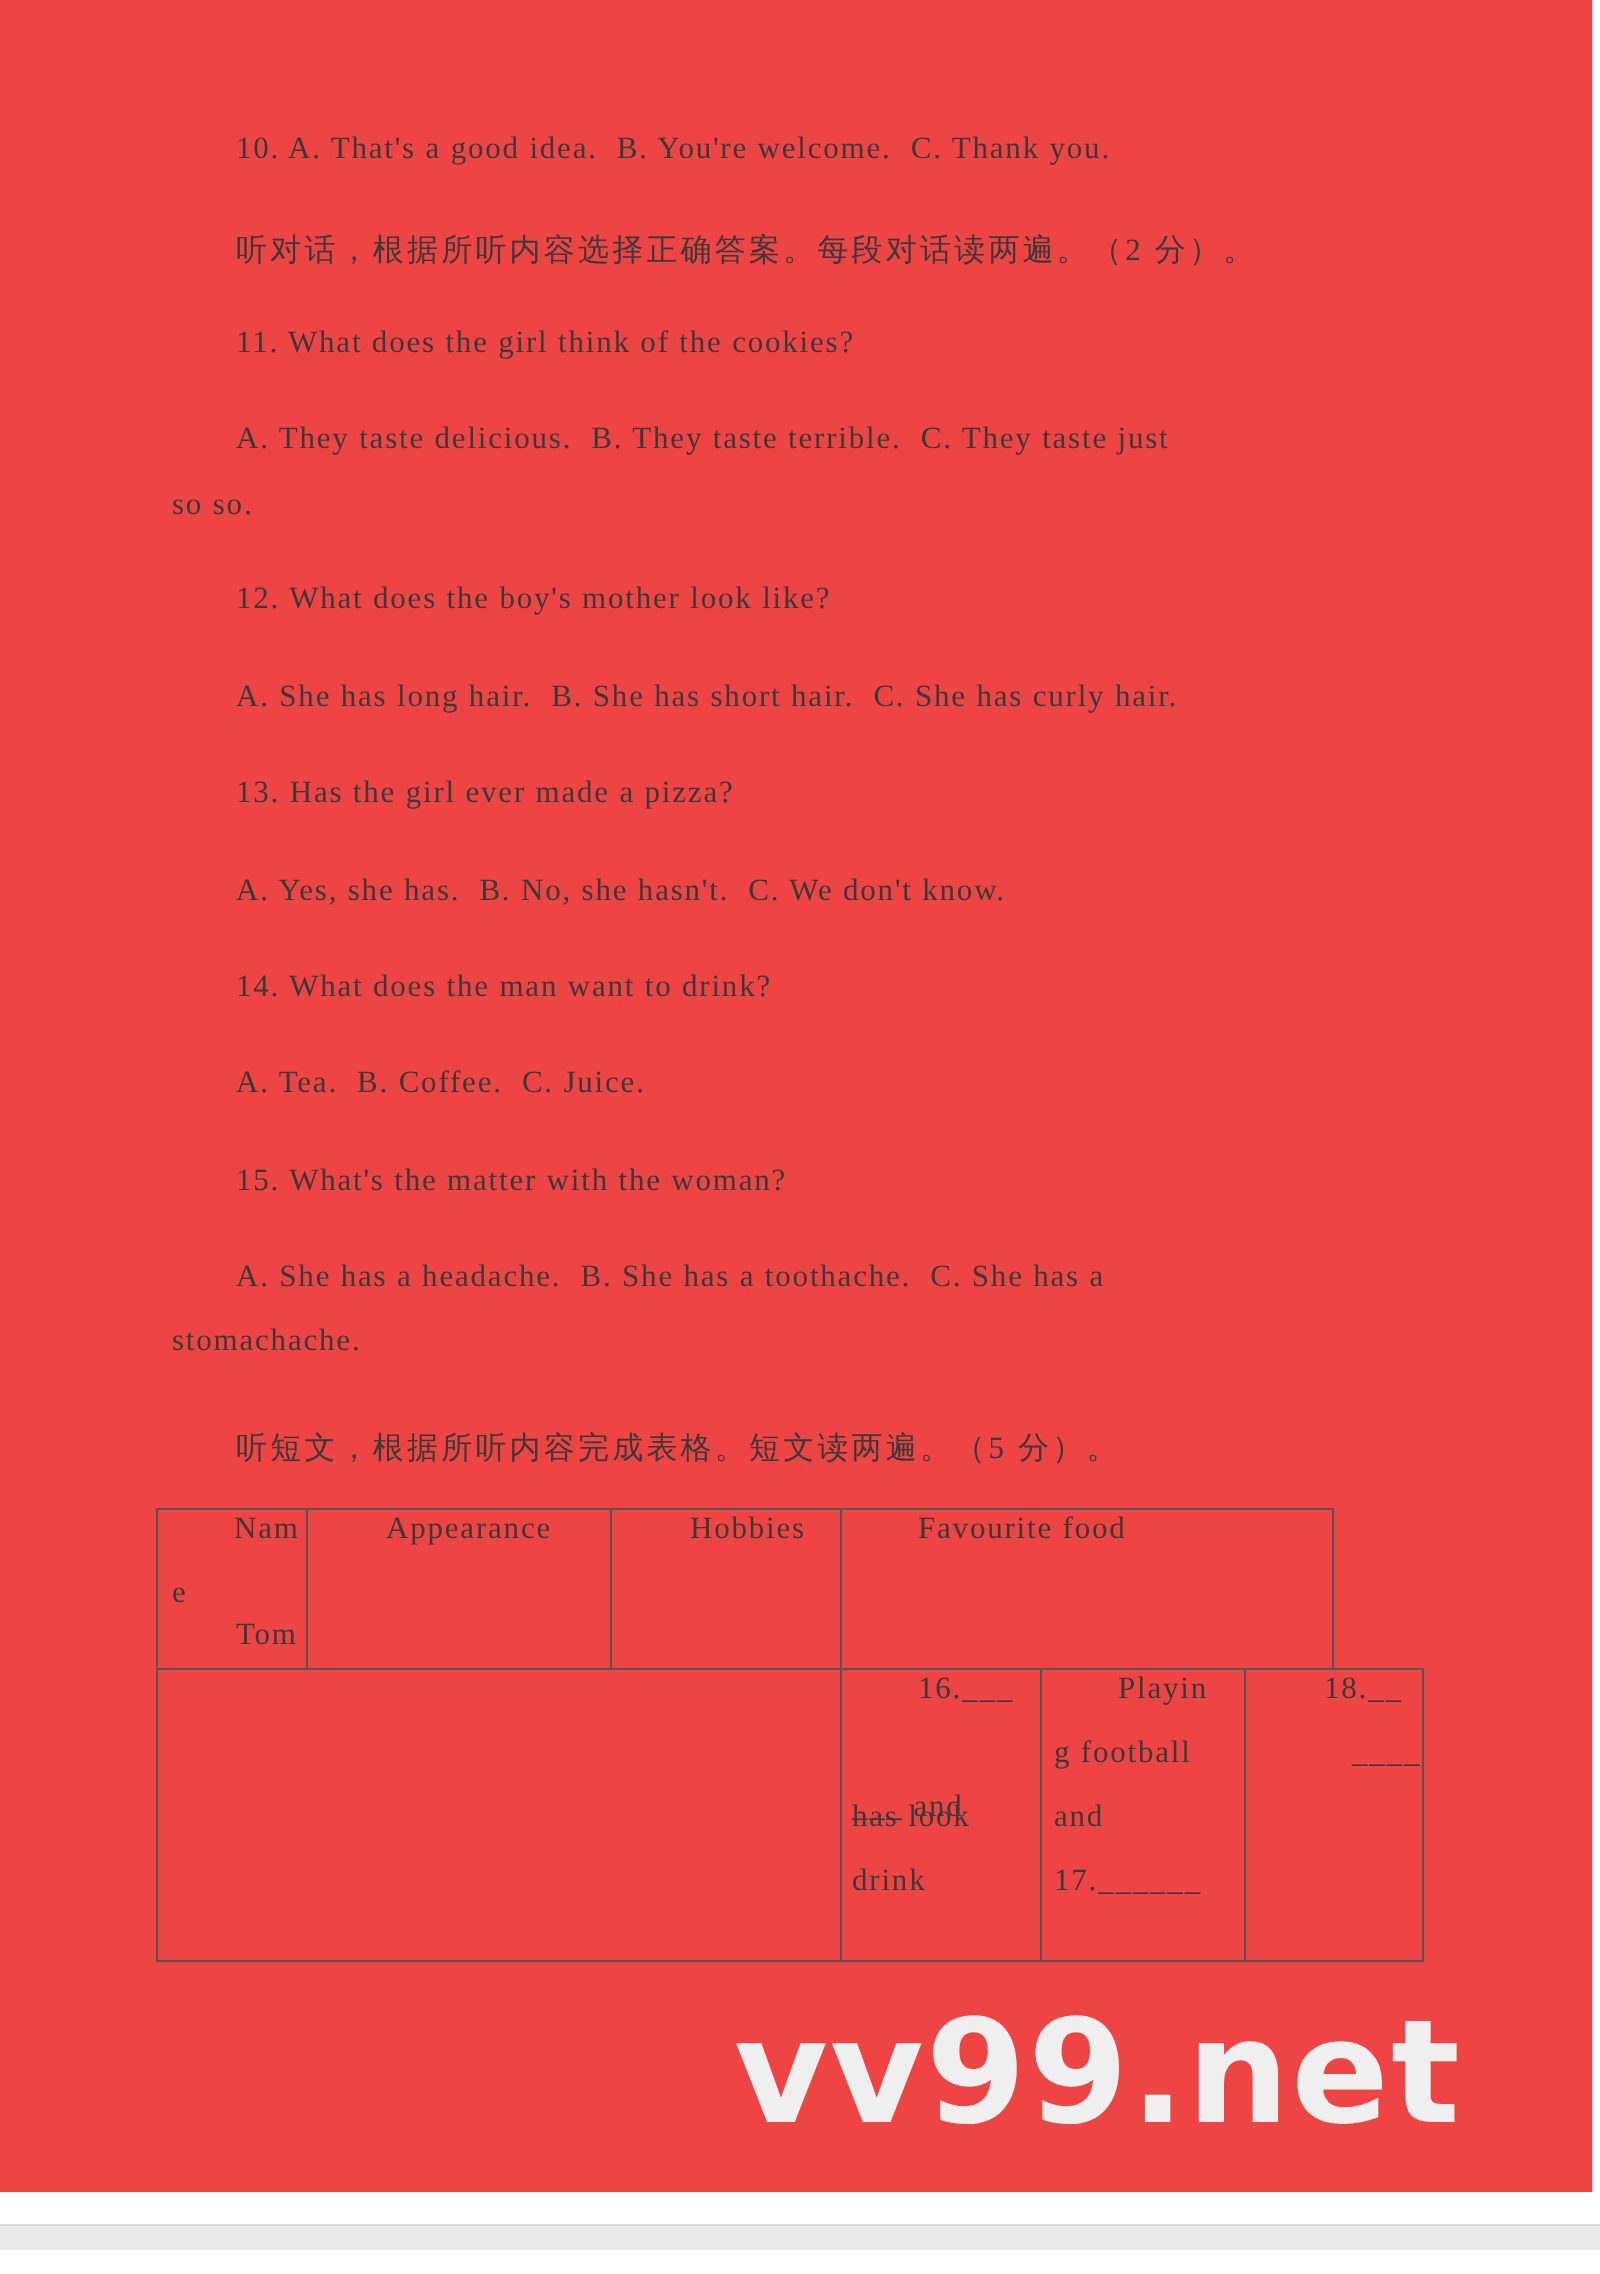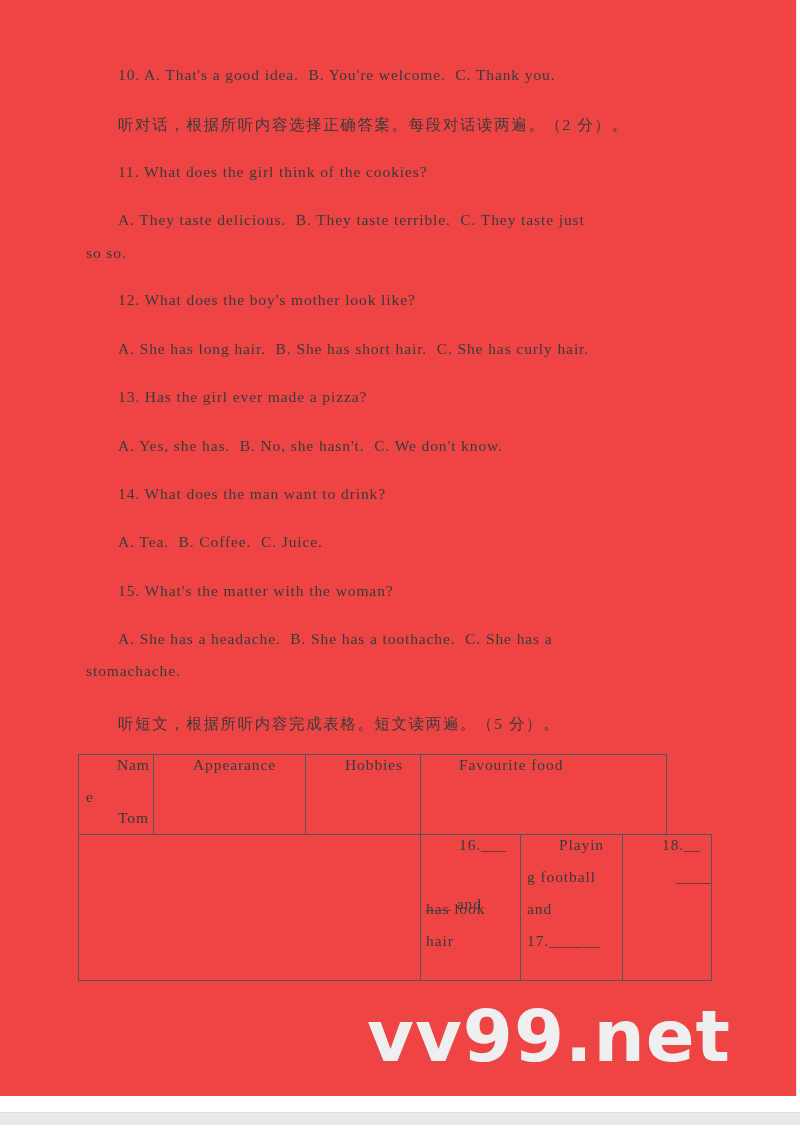--- a/index.html
+++ b/index.html
@@ -54,21 +54,21 @@
   <div class="cell-text" style="left:86px; top:781px;">e</div>
   <div class="cell-text" style="left:193px; top:749px;">Appearance</div>
   <div class="cell-text" style="left:345px; top:749px;">Hobbies</div>
   <div class="cell-text" style="left:459px; top:749px;">Favourite food</div>
 
   <div class="cell-text" style="left:118px; top:802px;">Tom</div>
 
   <div class="cell-text" style="left:459px; top:829px;">16.___</div>
   <div class="cell-text" style="left:426px; top:888px;">___ and</div>
   <div class="cell-text" style="left:426px; top:893px;">has look</div>
-  <div class="cell-text" style="left:426px; top:925px;">hair</div>
+  <div class="cell-text" style="left:426px; top:925px;">drink</div>
 
   <div class="cell-text" style="left:559px; top:829px;">Playin</div>
   <div class="cell-text" style="left:527px; top:861px;">g football</div>
   <div class="cell-text" style="left:527px; top:893px;">and</div>
   <div class="cell-text" style="left:527px; top:925px;">17.______</div>
 
   <div class="cell-text" style="left:662px; top:829px;">18.__</div>
   <div class="cell-text" style="left:628px; top:861px;margin-left:48px;">____</div>
 
   <div class="watermark">vv99.net</div>

